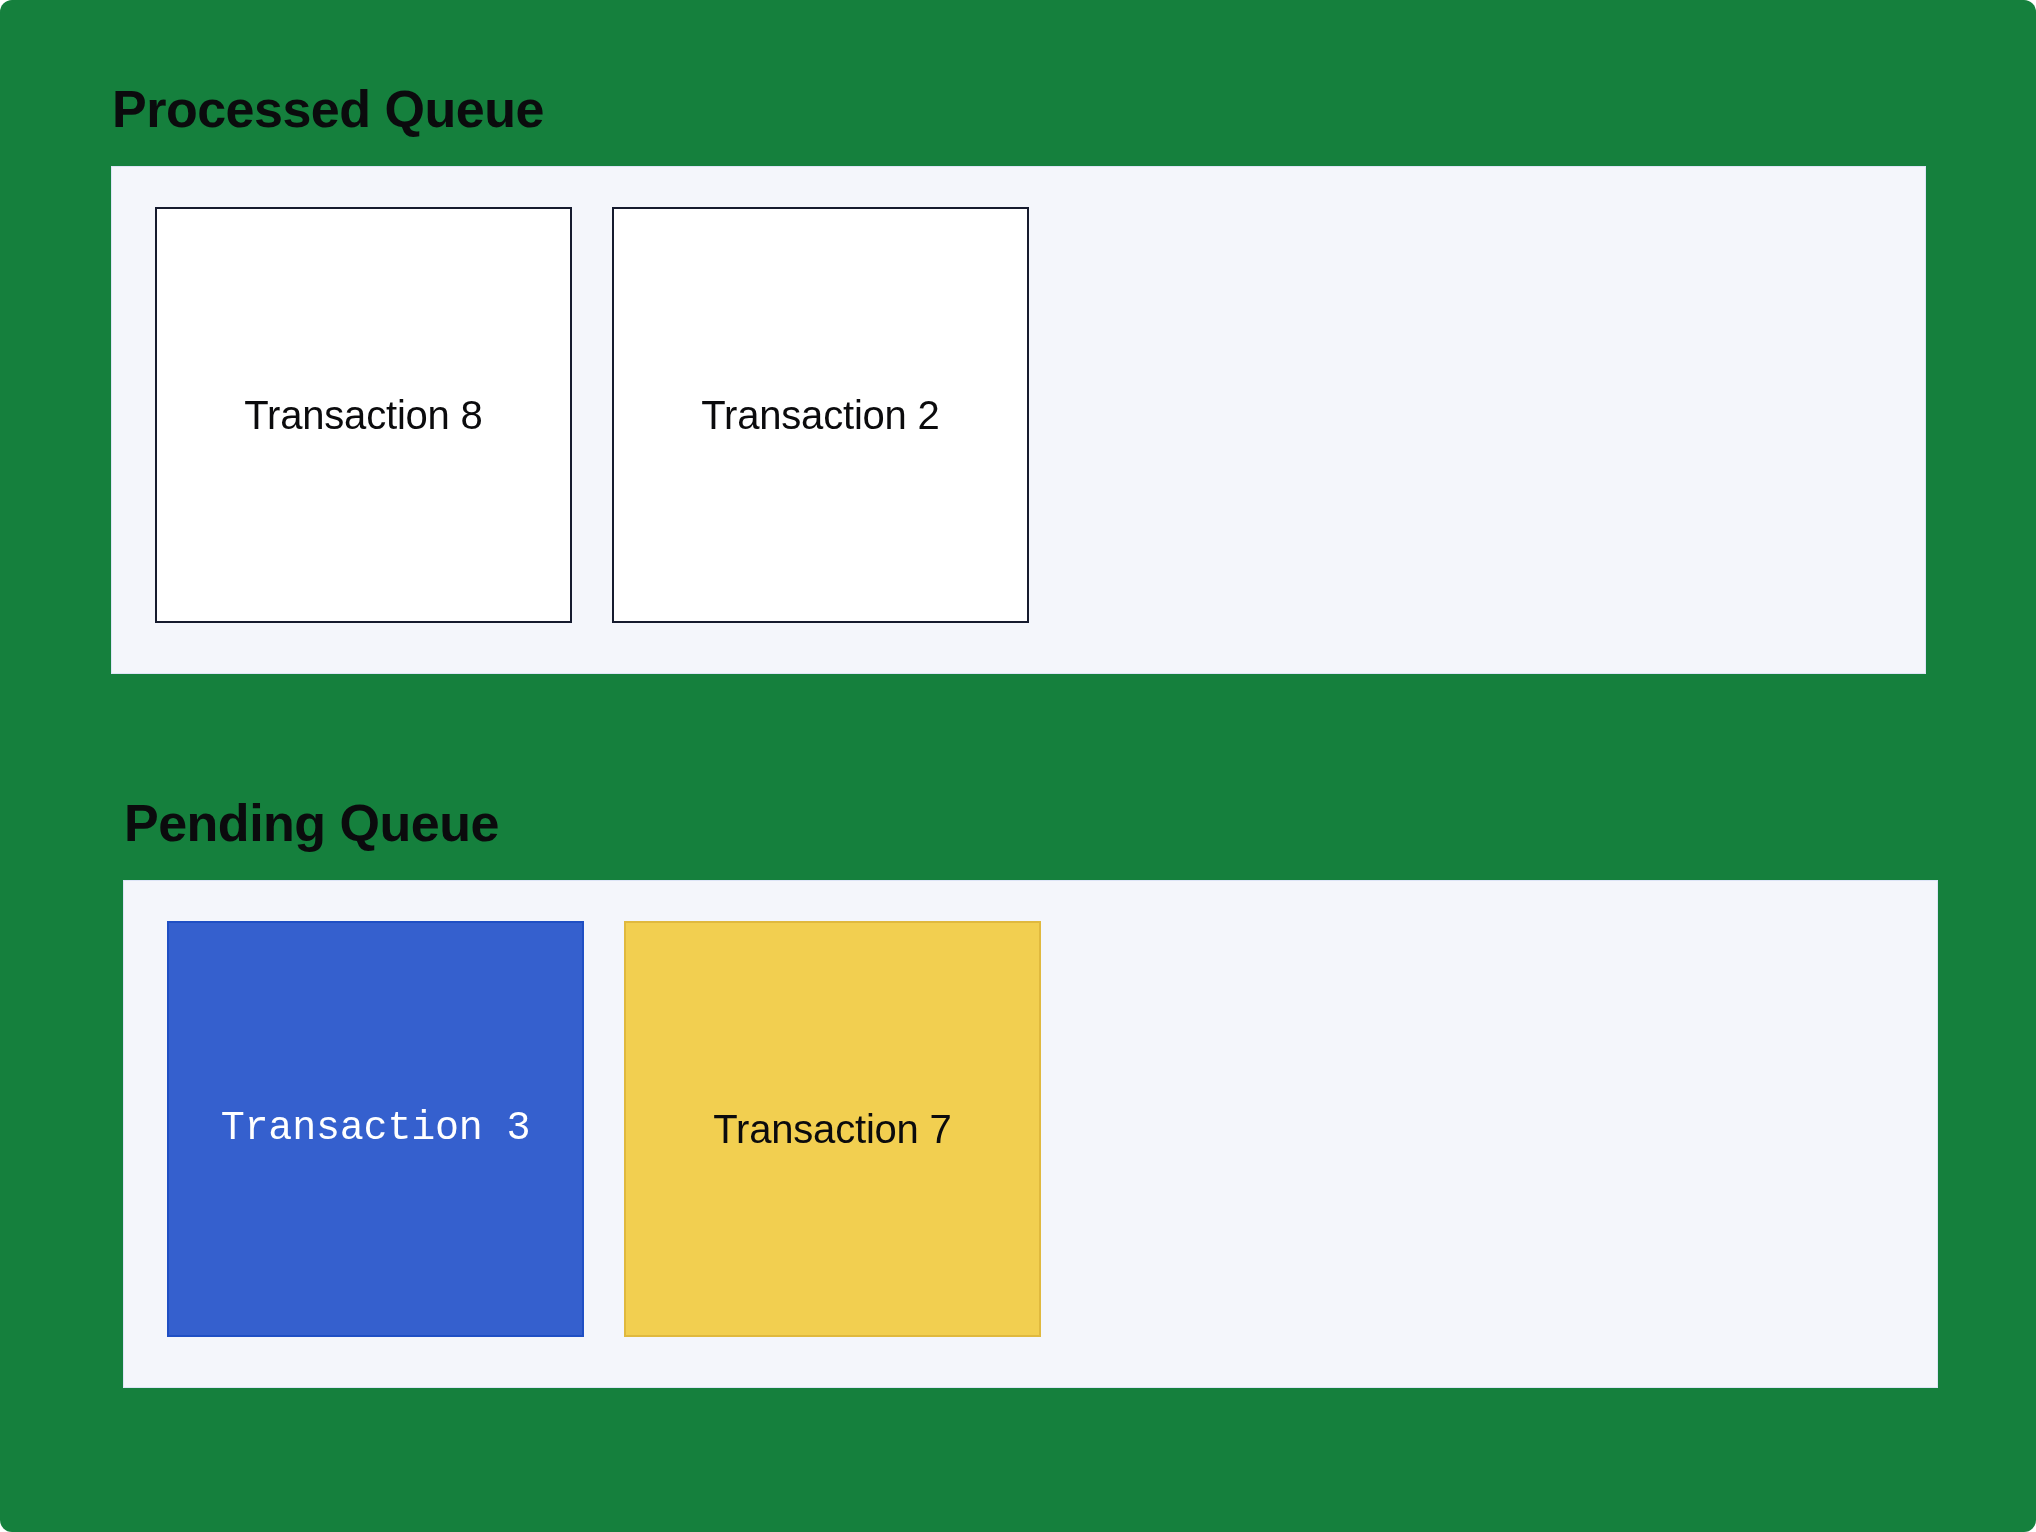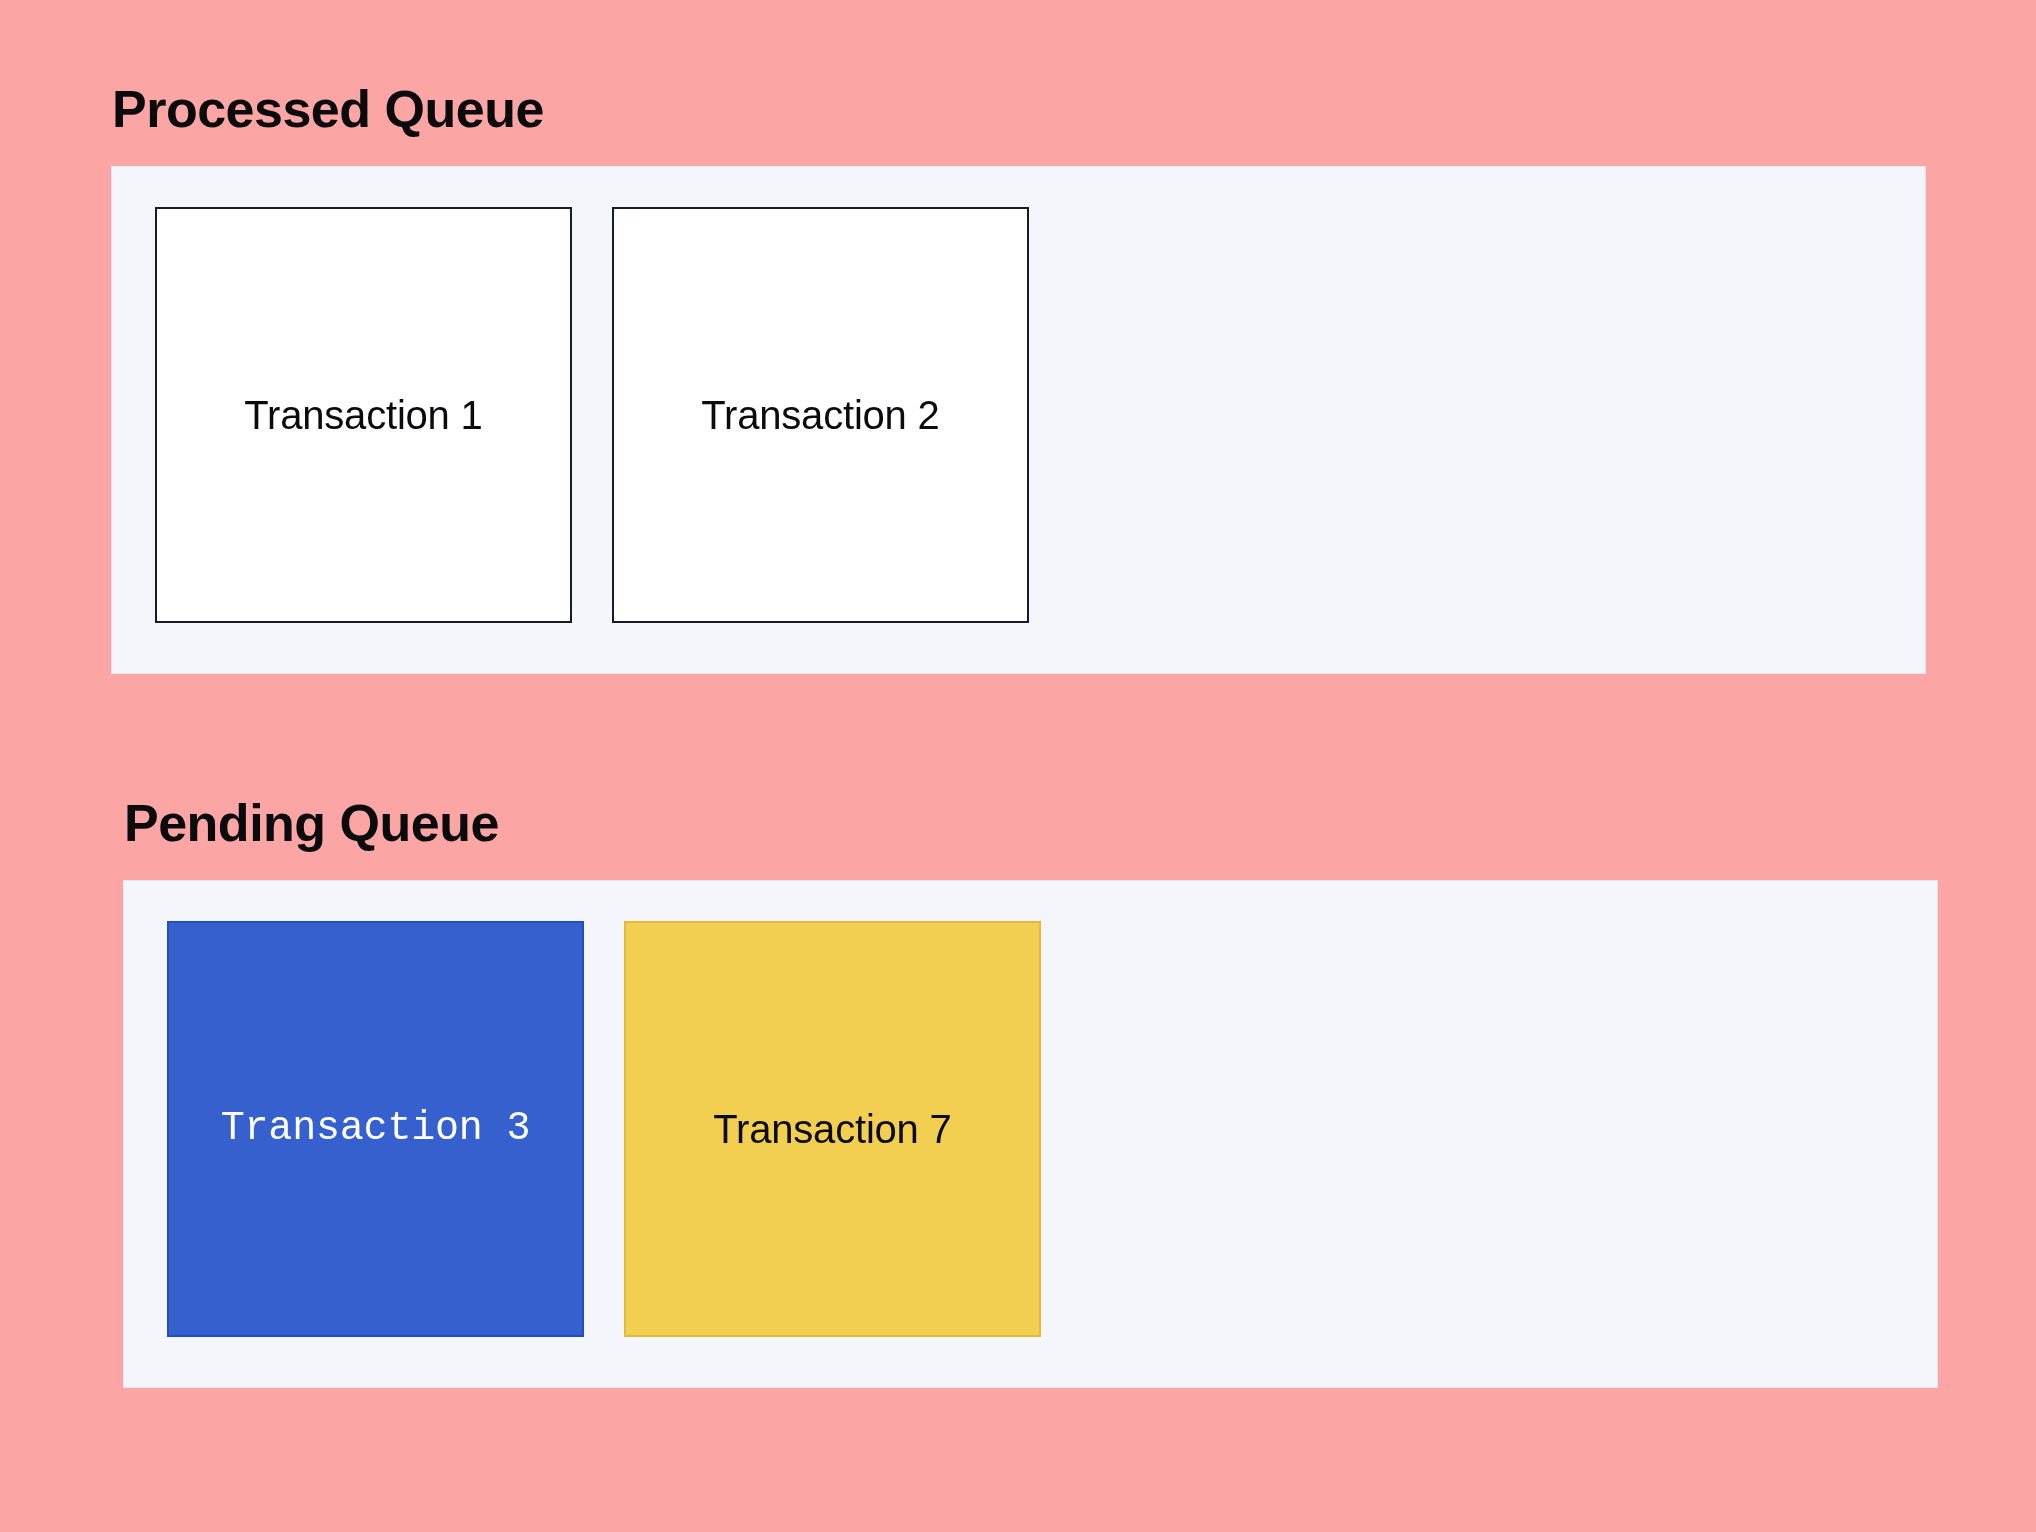--- a/index.html
+++ b/index.html
@@ -13,22 +13,23 @@
     background: #ffffff;
     font-family: "Liberation Sans", "DejaVu Sans", sans-serif;
     -webkit-font-smoothing: antialiased;
     overflow: hidden;
   }
 
   .page {
     position: relative;
     width: 2036px;
     height: 1532px;
-    background: #fca5a5;
+    background: #15803d;
     box-sizing: border-box;
+    border-radius: 12px;
   }
 
   
   .section {
     position: absolute;
     left: 111px;
     width: 1815px;
   }
   .section--processed { top: 78px; }
   .section--pending   { top: 792px; padding-left: 12px; }
@@ -103,21 +104,21 @@
 <body>
 
 <div class="page">
 
   <section class="section section--processed">
     <h2 class="section-title">Processed Queue</h2>
 
     <div class="queue-container">
 
       <div class="txn-card txn-card--plain">
-        <span class="txn-label">Transaction 1</span>
+        <span class="txn-label">Transaction 8</span>
       </div>
 
       <div class="txn-card txn-card--plain">
         <span class="txn-label">Transaction 2</span>
       </div>
 
     </div>
   </section>
 
   <section class="section section--pending">

